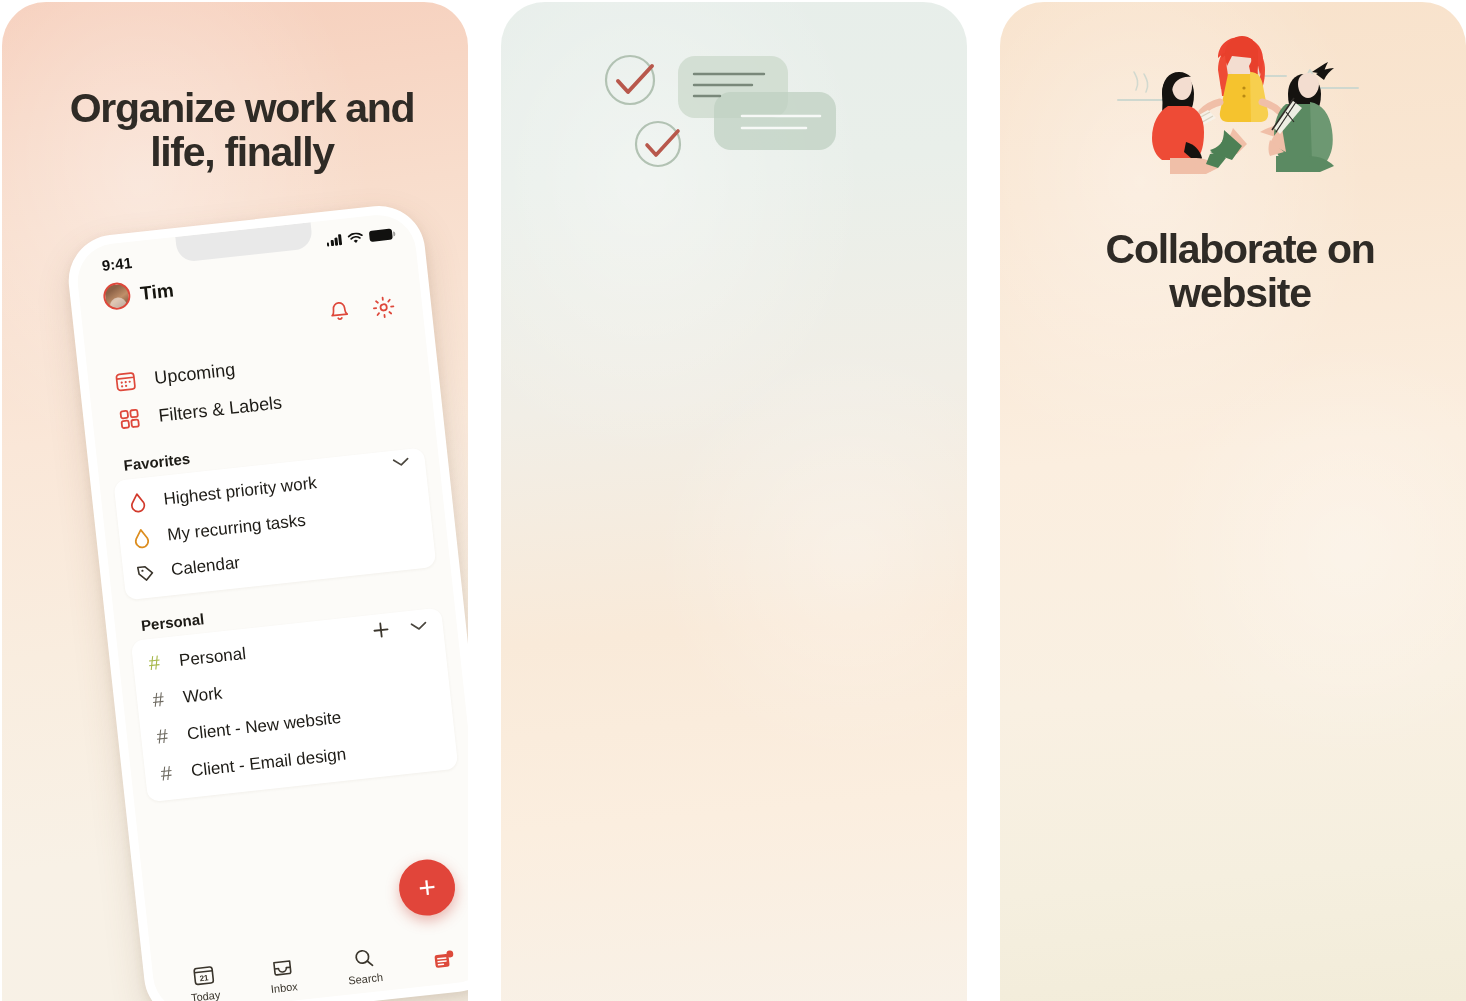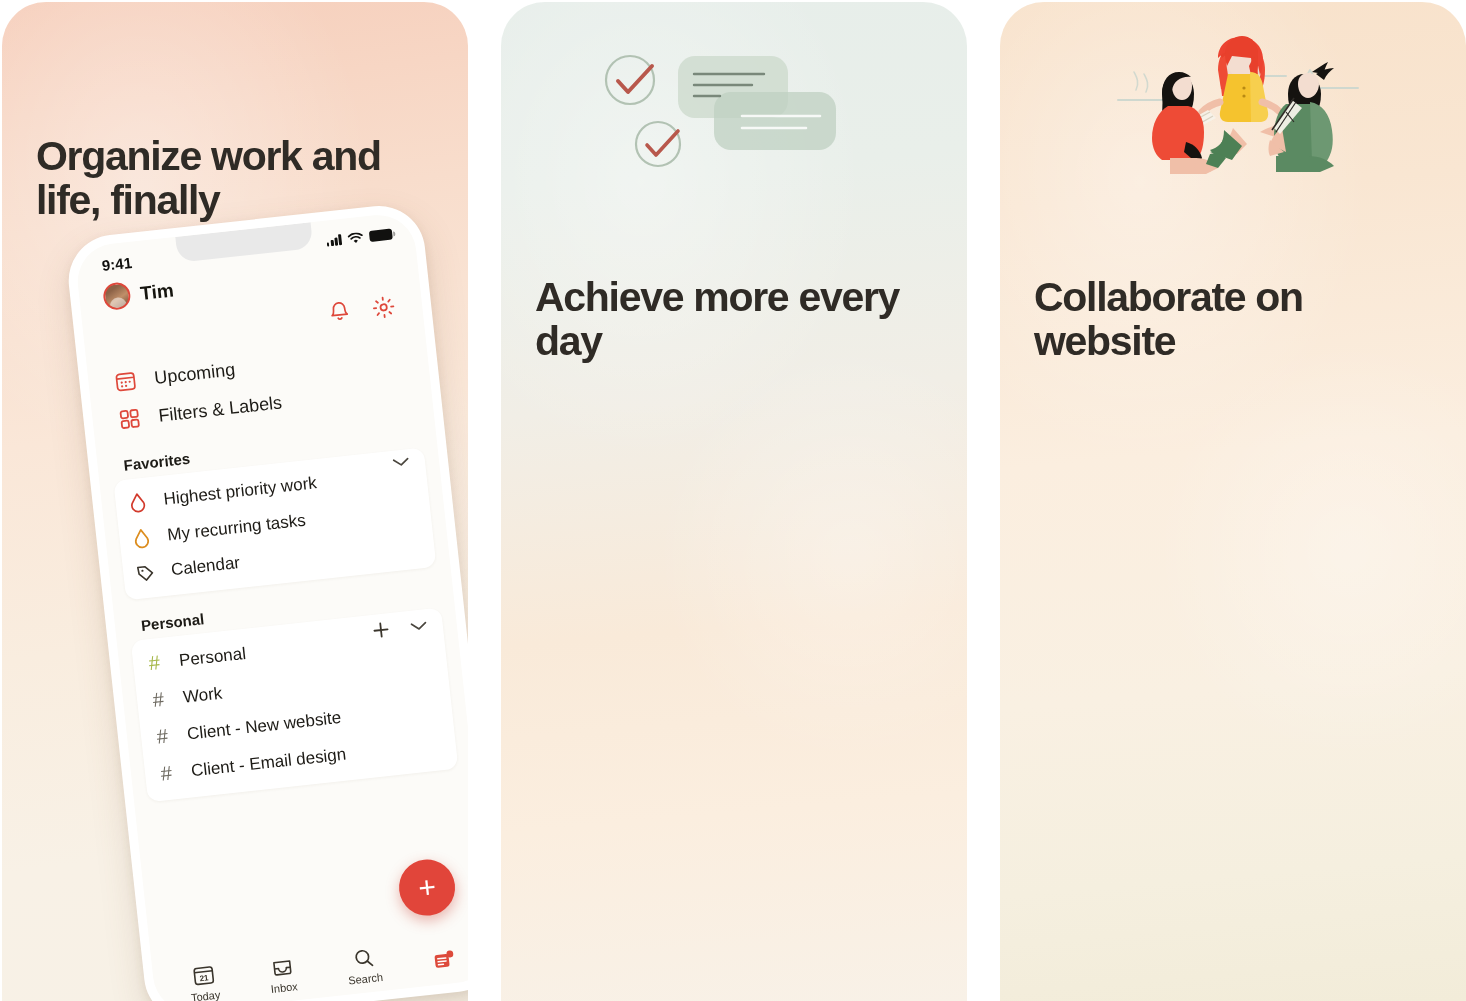--- a/index.html
+++ b/index.html
@@ -32,28 +32,28 @@
     position: absolute; inset: 0;
     background:
       radial-gradient(ellipse 70% 40% at 30% 18%, rgba(255,255,255,.35), transparent 70%),
       radial-gradient(ellipse 60% 30% at 75% 55%, rgba(255,255,255,.28), transparent 70%);
     pointer-events: none;
   }
 
   
   .headline {
     position: absolute;
-    left: 8px; right: 0;
+    left: 14px; right: 0;
+    text-align: center;
     color: #2f2b26;
     font-weight: 700;
     letter-spacing: -1.3px;
     line-height: 1.08;
     font-size: 41px;
     padding: 0 26px;
-    margin-top: 48px;
   }
   #panel-1 .headline { top: 84px; }
   #panel-2 .headline { top: 225px; }
   #panel-3 .headline { top: 225px; }
 
   
   .hero { position: absolute; }
   #hero-2 { left: 95px; top: 42px; width: 280px; height: 145px; }
   #hero-3 { left: 100px; top: 30px; width: 275px; height: 150px; }
 
@@ -331,21 +331,20 @@
       <rect x="82" y="12" width="110" height="62" rx="17" fill="#cfdccf" opacity=".85"></rect>
       <rect x="118" y="48" width="122" height="58" rx="17" fill="#bfd0c2" opacity=".75"></rect>
       <path d="M98 30h70M98 41h58M98 52h26" stroke="#5b6b5d" stroke-width="2.4" stroke-linecap="round" opacity=".75"></path>
       <path d="M146 72h78M146 84h64" stroke="#ffffff" stroke-width="2.6" stroke-linecap="round" opacity=".85"></path>
       <circle cx="34" cy="36" r="24" stroke="#b2c2b3" stroke-width="2.2" fill="none"></circle>
       <path d="M22 37l10 11 24-26" stroke="#b8584c" stroke-width="4" fill="none" stroke-linecap="round" stroke-linejoin="round"></path>
       <circle cx="62" cy="100" r="22" stroke="#b2c2b3" stroke-width="2.2" fill="none"></circle>
       <path d="M51 101l9 10 22-24" stroke="#b8584c" stroke-width="3.6" fill="none" stroke-linecap="round" stroke-linejoin="round"></path>
     </svg>
 
-    <div class="headline">Achieve more every day</div>
 
   </div>
 
   <div class="panel" id="panel-3">
     <div class="panel-noise"></div>
 
     <svg class="hero" id="hero-3" viewBox="0 0 275 150">
       <path d="M18 68h60M120 44h66M196 56h62" stroke="#cfd8cf" stroke-width="2" stroke-linecap="round"></path>
       <path d="M36 58c4-8 0-14-2-18M46 60c4-8 0-14-2-18" stroke="#d2d9cf" stroke-width="1.6" fill="none" stroke-linecap="round"></path>
       <path d="M210 38l8 14h-16Z" fill="none" stroke="#cfd8cf" stroke-width="1.8" stroke-linejoin="round"></path>

